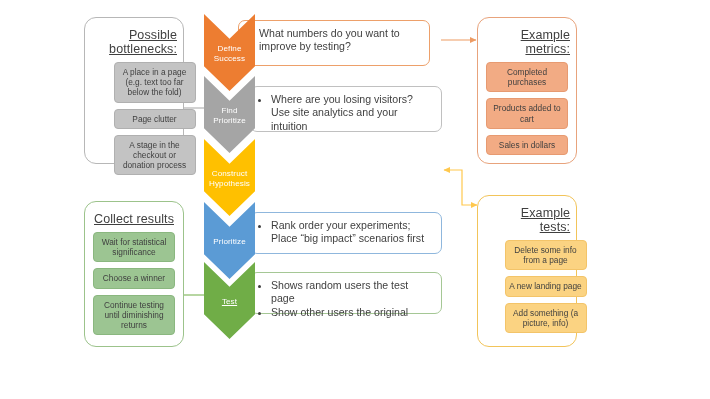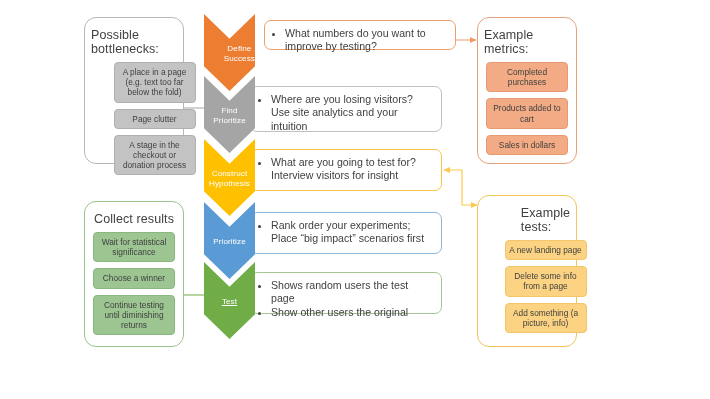--- a/index.html
+++ b/index.html
@@ -31,25 +31,26 @@
     background: #ffffff;
     border: 1.2px solid #bfbfbf;
     display: flex;
     flex-direction: column;
     align-items: center;
     padding-top: 6px;
   }
   .panel-title {
     font-size: 12.5px;
     line-height: 14px;
-    text-align: left;
+    text-align: right;
     color: #3f3f3f;
     margin: 4px 6px 6px 6px;
     font-weight: normal;
     letter-spacing: .1px;
+    text-decoration: underline;
   }
   .chip {
     box-sizing: border-box;
     width: 82px;
     border-radius: 4px;
     font-size: 8.3px;
     line-height: 10.2px;
     text-align: center;
     padding: 4px 3px;
     margin-bottom: 6px;
@@ -156,57 +157,52 @@
 
   <div class="panel panel-orange" style="left:477px; top:17px; width:100px; height:147px;">
     <div class="panel-title">Example metrics:</div>
     <div class="chip chip-orange">Completed purchases</div>
     <div class="chip chip-orange">Products added to cart</div>
     <div class="chip chip-orange">Sales in dollars</div>
   </div>
 
   <div class="panel panel-yellow" style="left:477px; top:195px; width:100px; height:152px;">
     <div class="panel-title">Example tests:</div>
+    <div class="chip chip-yellow">Delete some info from a page</div>
     <div class="chip chip-yellow">A new landing page</div>
-    <div class="chip chip-yellow">Delete some info from a page</div>
     <div class="chip chip-yellow">Add something (a picture, info)</div>
   </div>
 
-  <div class="tbox tb-orange" style="left:264px; top:20px; width:192px; height:30px;">
+  <div class="tbox tb-orange" style="left:238px; top:20px; width:192px; height:46px;">
     <ul>
         <li>What numbers do you want to improve by testing?</li>
       </ul>
   </div>
 
   <div class="tbox tb-grey" style="left:250px; top:86px; width:192px; height:46px;">
     <ul>
         <li>Where are you losing visitors? Use site analytics and your intuition</li>
       </ul>
   </div>
 
-  <div class="tbox tb-yellow" style="left:250px; top:149px; width:192px; height:42px;">
-    <ul>
-        <li>What are you going to test for? Interview visitors for insight</li>
-      </ul>
-  </div>
 
   <div class="tbox tb-blue" style="left:250px; top:212px; width:192px; height:42px;">
     <ul>
         <li>Rank order your experiments; Place “big impact” scenarios first</li>
       </ul>
   </div>
 
   <div class="tbox tb-green" style="left:250px; top:272px; width:192px; height:42px;">
     <ul>
       <li>Shows random users the test page</li>
       <li>Show other users the original</li>
     </ul>
   </div>
 
-  <div class="chev" style="left:204px; top:14px; background:#ed7d31;justify-content:flex-end;">
+  <div class="chev" style="left:204px; top:14px; background:#ed7d31;">
     <span>
       <b style="font-weight:normal;">Define</b><br>
       <b style="font-weight:normal;">Success</b>
     </span>
   </div>
 
   <div class="chev" style="left:204px; top:76px; background:#a5a5a5;">
     <span>
       <b style="font-weight:normal;">Find</b><br>
       <b style="font-weight:normal;">Prioritize</b>

